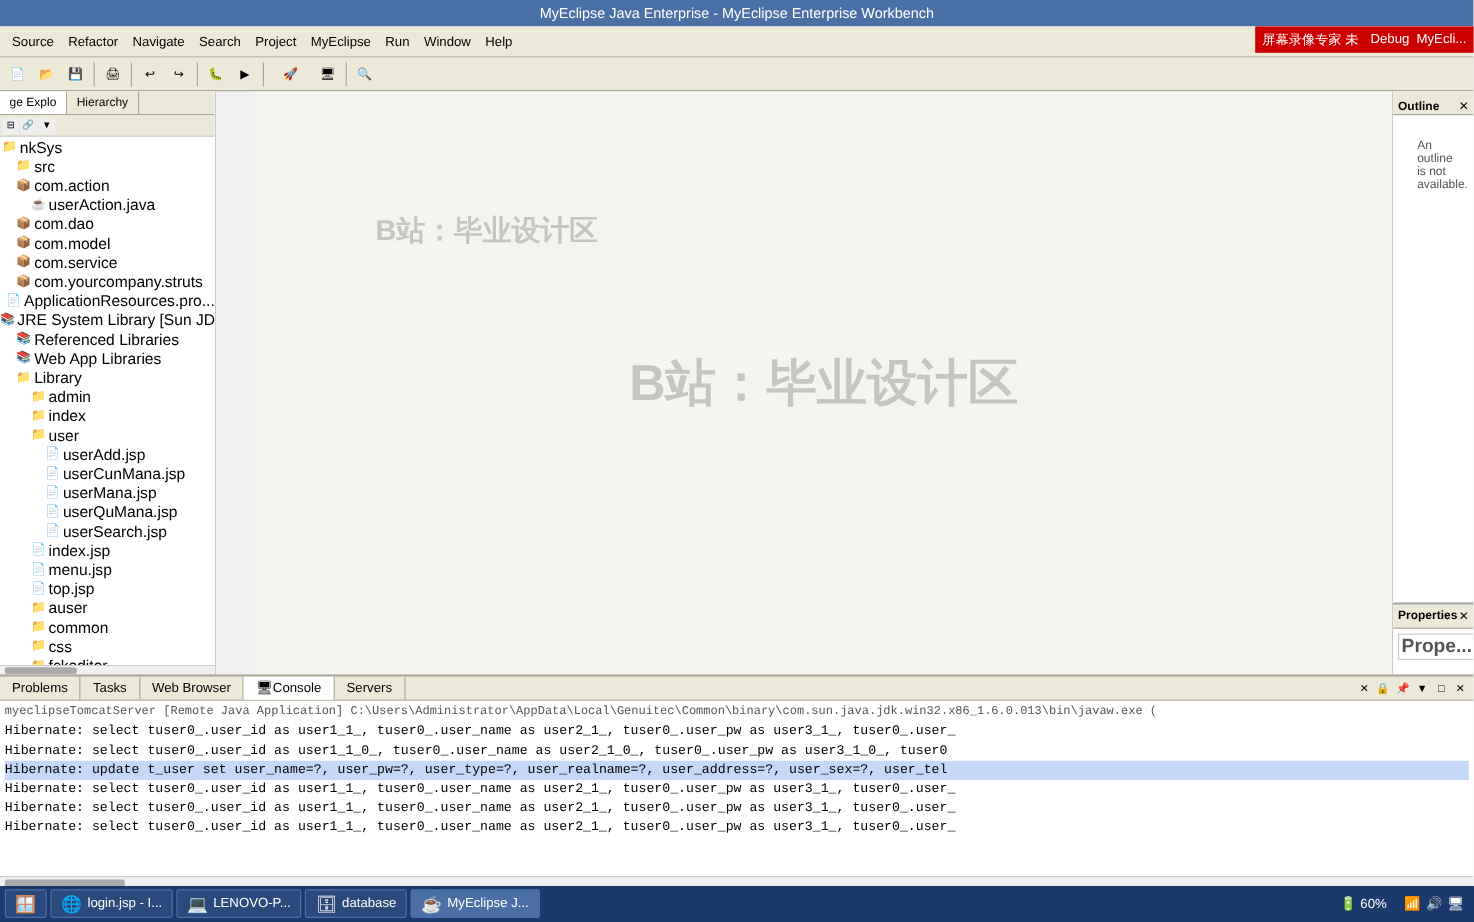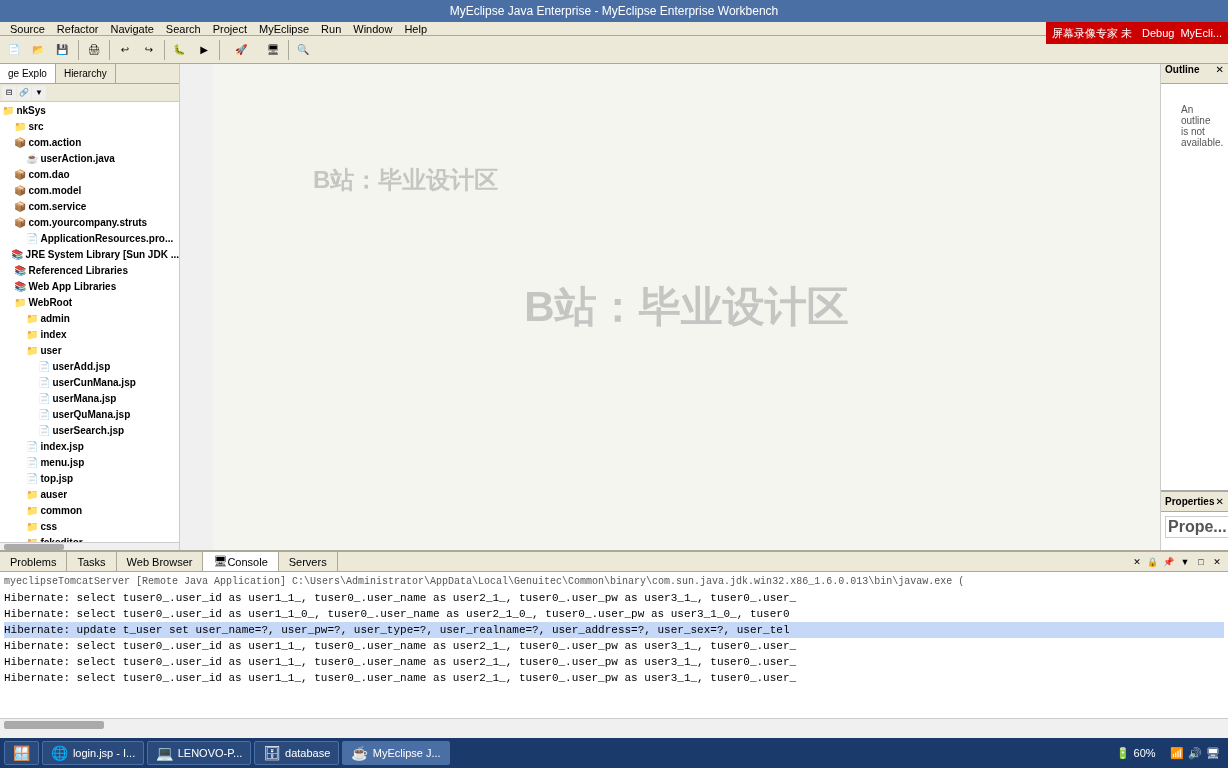--- a/index.html
+++ b/index.html
@@ -14,21 +14,21 @@
       font-size: 12px;
       height: 22px;
       line-height: 16px;
     }
 
     
     #menu-bar {
       background: #ece9d8;
       display: flex;
       align-items: center;
-      height: 14px;
+      height: 26px;
       border-bottom: 1px solid #aca899;
       padding: 0 4px;
     }
     .menu-item {
       padding: 2px 6px;
       font-size: 11px;
       cursor: pointer;
       color: #000;
     }
 
@@ -128,21 +128,21 @@
     .tree-item {
       display: flex;
       align-items: center;
       padding: 1px 0;
       cursor: pointer;
       white-space: nowrap;
       height: 16px;
     }
     .tree-indent { display: inline-block; }
     .tree-icon { margin-right: 2px; font-size: 10px; }
-    .tree-label { font-size: 10px; font-weight: bold; }
+    .tree-label { font-size: 13px; }
 
     
     #file-tree::-webkit-scrollbar { width: 8px; }
     #file-tree::-webkit-scrollbar-track { background: #f0f0f0; }
     #file-tree::-webkit-scrollbar-thumb { background: #aaa; border-radius: 2px; }
 
     
     #editor-area {
       flex: 1;
       background: #f5f5f0;
@@ -306,21 +306,21 @@
       flex: 1;
       background: white;
       display: flex;
       flex-direction: column;
     }
     #outline-tab-header {
       background: #ece9d8;
       border-bottom: 1px solid #aca899;
       height: 20px;
       display: flex;
-      align-items: flex-start;
+      align-items: flex-end;
       font-size: 10px;
       padding: 0 4px;
       justify-content: space-between;
     }
     #props-section {
       height: 60px;
       background: white;
       border-top: 2px solid #aaa;
       display: flex;
       flex-direction: column;
@@ -477,21 +477,21 @@
             <span class="tree-label">Referenced Libraries</span>
           </div>
           <div class="tree-item">
             <span class="tree-indent" style="width: 14px;"></span>
             <span class="tree-icon">📚</span>
             <span class="tree-label">Web App Libraries</span>
           </div>
           <div class="tree-item">
             <span class="tree-indent" style="width: 14px;"></span>
             <span class="tree-icon">📁</span>
-            <span class="tree-label">WebRoot</span>
+            <span class="tree-label">Library</span>
           </div>
           <div class="tree-item">
             <span class="tree-indent" style="width: 26px;"></span>
             <span class="tree-icon">📁</span>
             <span class="tree-label">admin</span>
           </div>
           <div class="tree-item">
             <span class="tree-indent" style="width: 26px;"></span>
             <span class="tree-icon">📁</span>
             <span class="tree-label">index</span>

